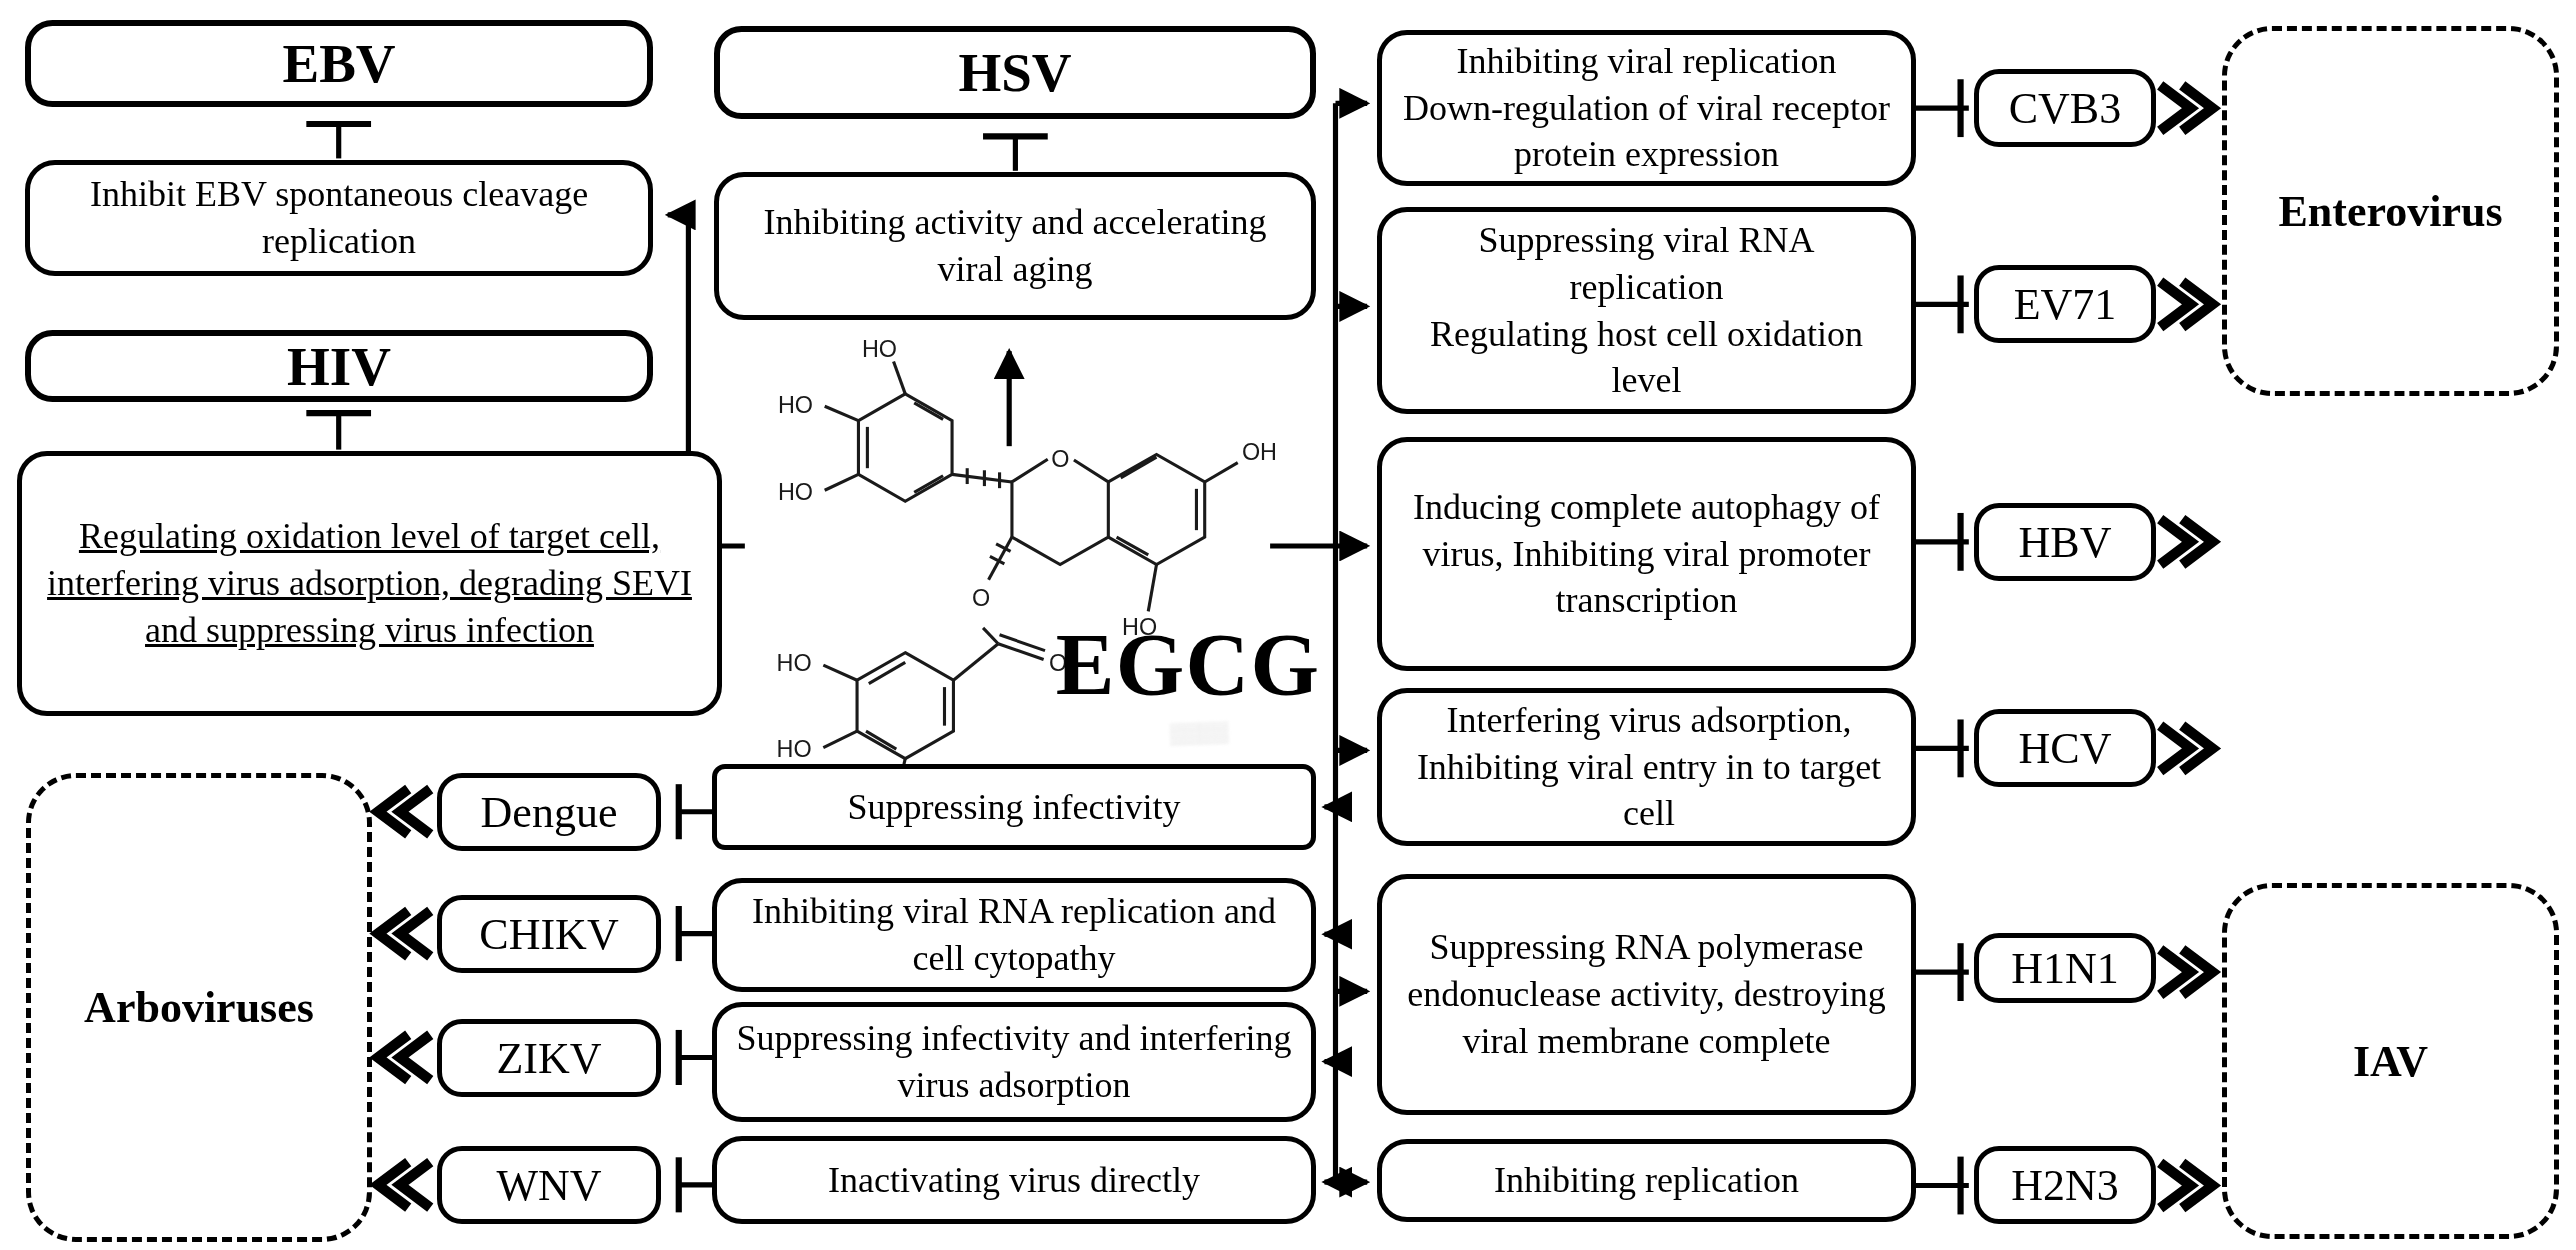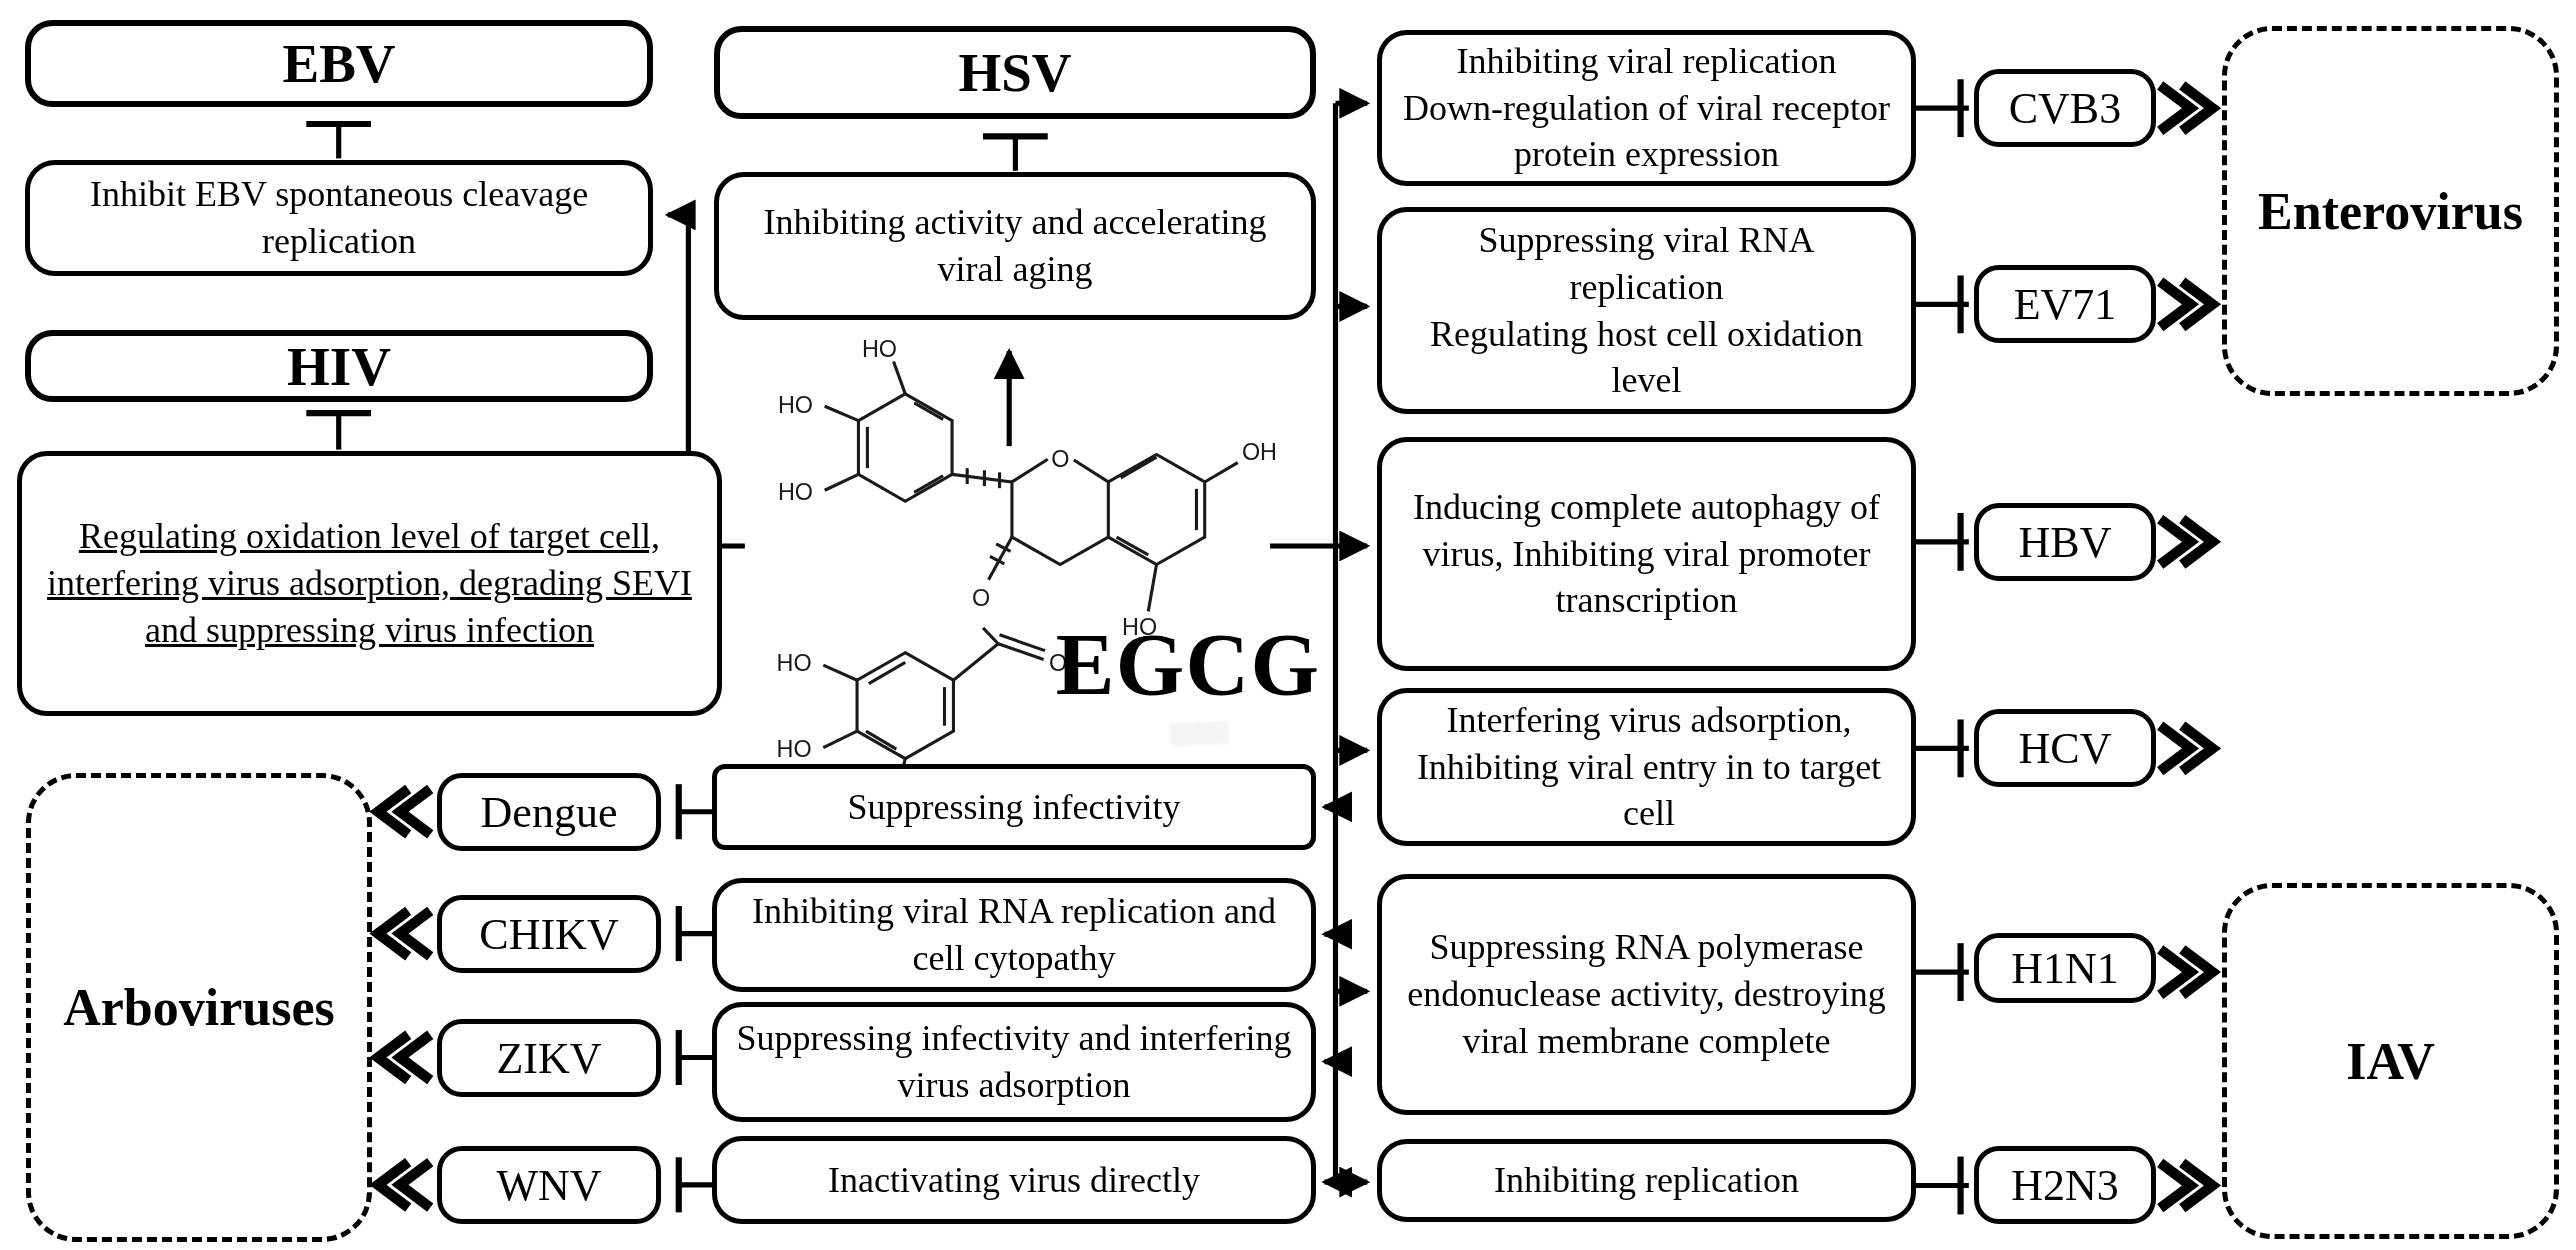--- a/index.html
+++ b/index.html
@@ -4,21 +4,21 @@
 <style>
   html,body{margin:0;padding:0;background:#fff;}
   #stage{position:relative;width:2576px;height:1251px;background:#fff;overflow:hidden;
          font-family:"Liberation Serif","DejaVu Serif",serif;color:#000;}
   .box{position:absolute;box-sizing:border-box;background:#fff;border:5.5px solid #000;
        display:flex;align-items:center;justify-content:center;text-align:center;
        white-space:pre-line;}
   .title{border-radius:27.5px;border-width:6.2px;font-weight:bold;font-size:55px;}
   .mech{border-radius:30px;font-size:36px;line-height:1.3;padding:5.5px 19px;}
   .code{border-radius:25px;font-size:44px;}
-  .group{border:5.5px dashed #000;border-radius:50px;font-weight:bold;font-size:52px;background:transparent;}
+  .group{border:5.5px dashed #000;border-radius:50px;font-weight:bold;font-size:44px;background:transparent;}
   .egcg{position:absolute;font-weight:bold;font-size:88px;letter-spacing:1.4px;
         display:flex;align-items:center;justify-content:center;}
   .watermark{position:absolute;color:#b9b9b9;font-size:20.7px;filter:blur(1.4px);opacity:.55;
              transform:rotate(-2deg);}
   svg{position:absolute;left:0;top:0;}
   .cline{stroke:#000;stroke-width:7.5;fill:none;}
   .cap{stroke:#000;stroke-width:9;fill:none;}
   .chev{stroke:#000;stroke-width:15;fill:none;stroke-linejoin:miter;}
   .bond{stroke:#1a1a1a;stroke-width:4.5;fill:none;}
   .atom{font-family:"Liberation Sans","DejaVu Sans",sans-serif;font-size:34px;fill:#1a1a1a;}

